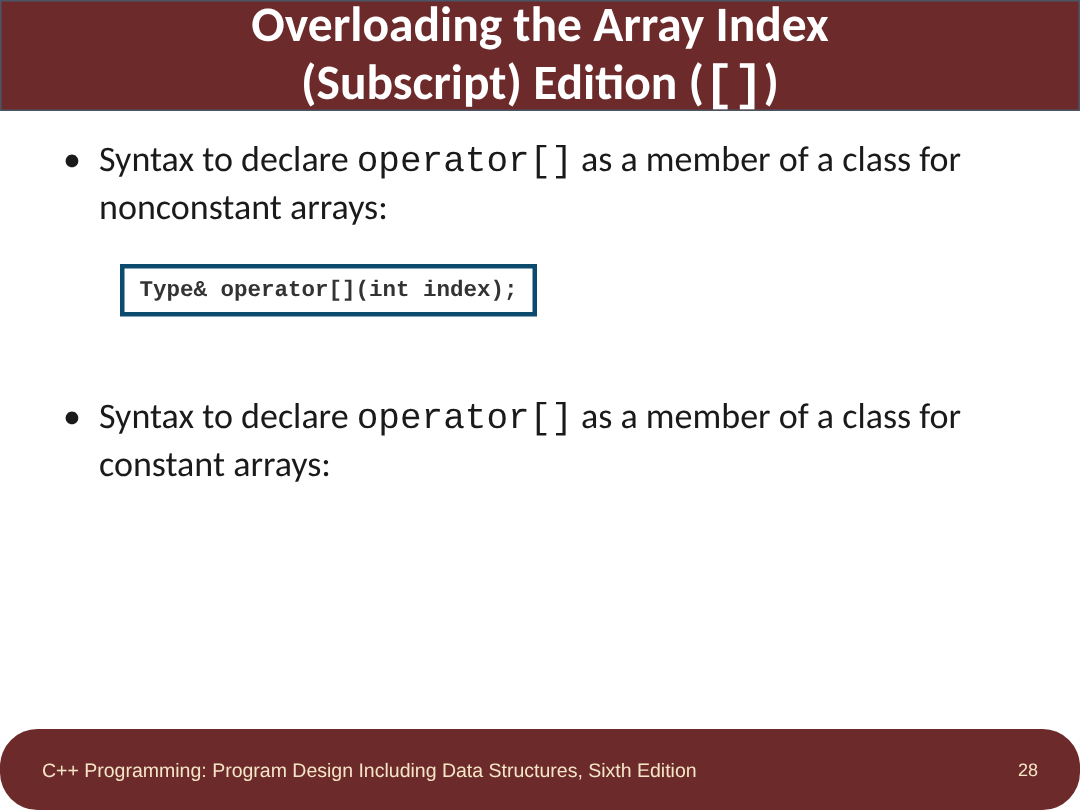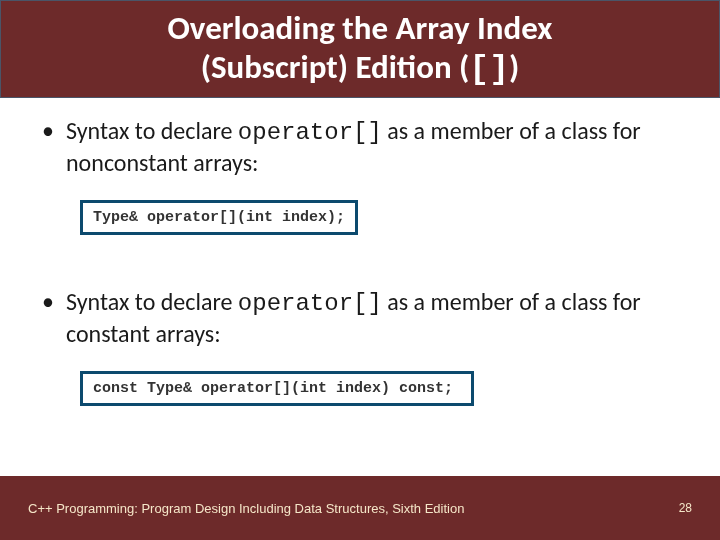--- a/index.html
+++ b/index.html
@@ -6,21 +6,21 @@
   body {
     width: 720px;
     height: 540px;
     background: #ffffff;
     font-family: Calibri, "Segoe UI", Arial, sans-serif;
     position: relative;
     overflow: hidden;
   }
   .header {
     width: 720px;
-    height: 98px;
+    height: 74px;
     background: #6d2a2a;
     border: 1px solid #4a5568;
     display: flex;
     align-items: center;
     justify-content: center;
     text-align: center;
   }
   .header-title {
     color: #ffffff;
     font-size: 33px;
@@ -72,26 +72,27 @@
     padding-right: 18px;
   }
   .spacer {
     height: 34px;
   }
   .footer {
     position: absolute;
     bottom: 0;
     left: 0;
     width: 720px;
-    height: 64px;
+    height: 54px;
     background: #6d2a2a;
     display: flex;
     align-items: center;
     justify-content: space-between;
     padding: 0 28px 0 28px;
+    border-radius: 25px;
   }
   .footer-left {
     color: #f5e6c8;
     font-size: 13px;
     font-family: Arial, sans-serif;
   }
   .footer-right {
     color: #f5e6c8;
     font-size: 12px;
     font-family: Arial, sans-serif;
@@ -126,22 +127,19 @@
 
   <div class="bullet-block">
     <div class="bullet-row">
       <div class="bullet-dot">•</div>
       <div class="bullet-text">
         <span>Syntax to declare </span><span class="mono-inline">operator[]</span><span> as a member of a class for constant arrays:</span>
       </div>
     </div>
   </div>
 
-  <div class="code-box wide">
-    <span>const Type&amp; operator[](int index) const;</span>
-  </div>
 
 </div>
 
 <div class="footer">
   <div class="footer-left">C++ Programming: Program Design Including Data Structures, Sixth Edition</div>
   <div class="footer-right">28</div>
 </div>
 
 </body></html>

